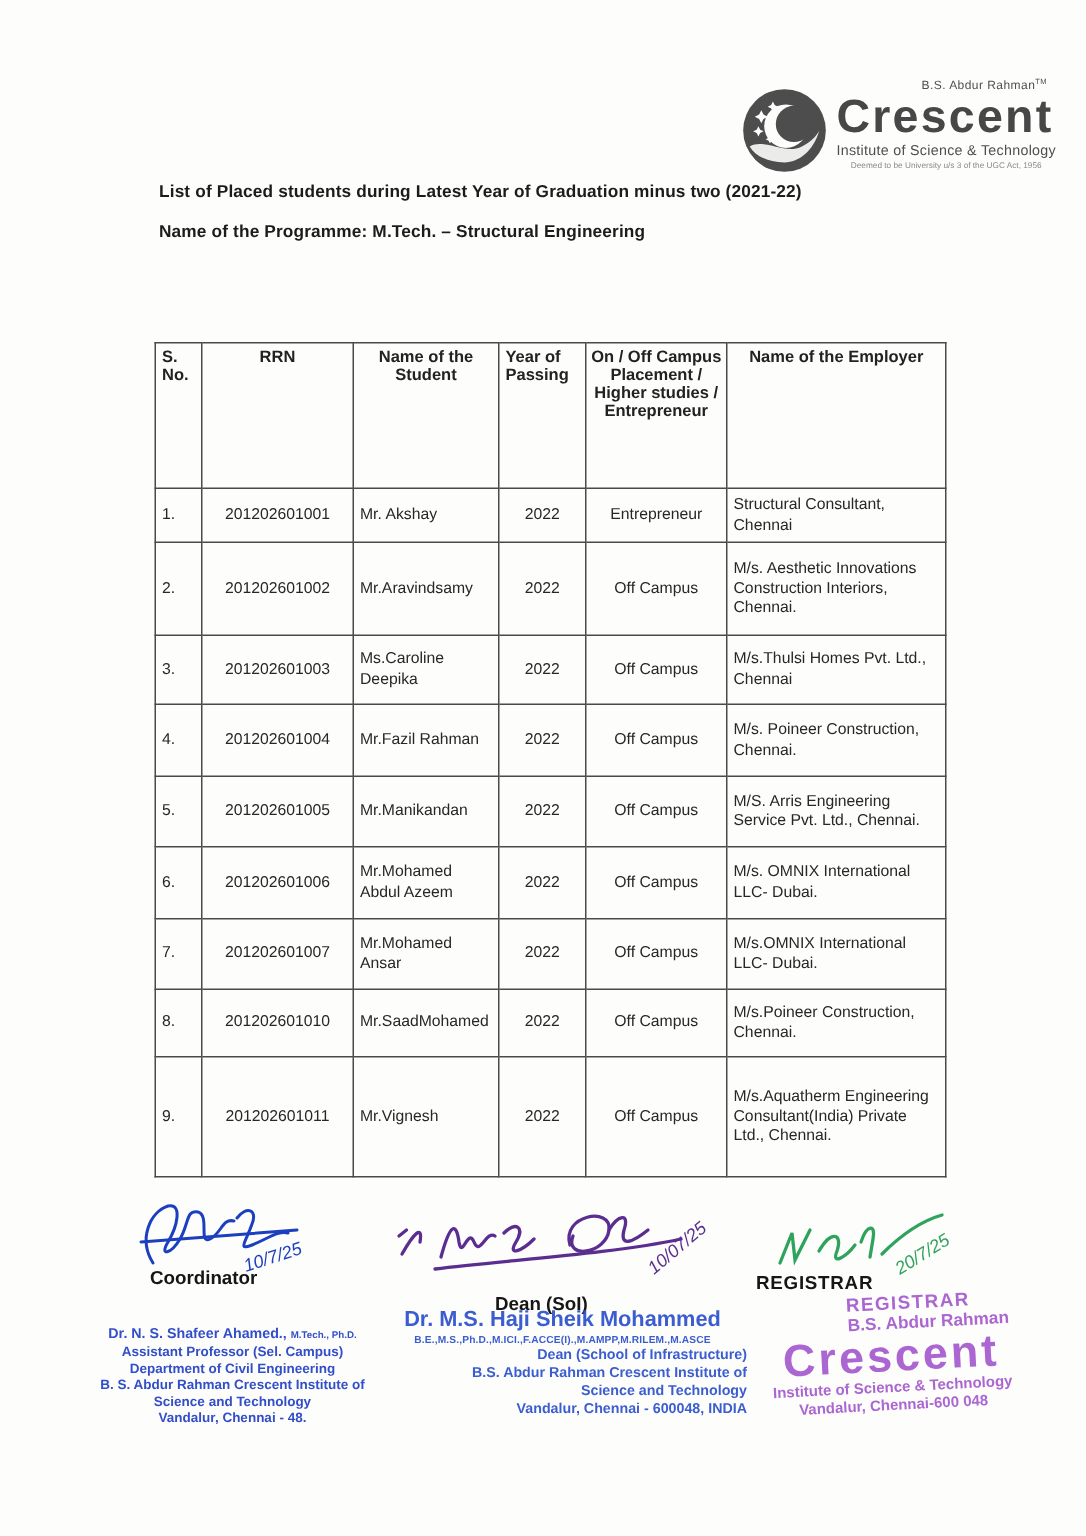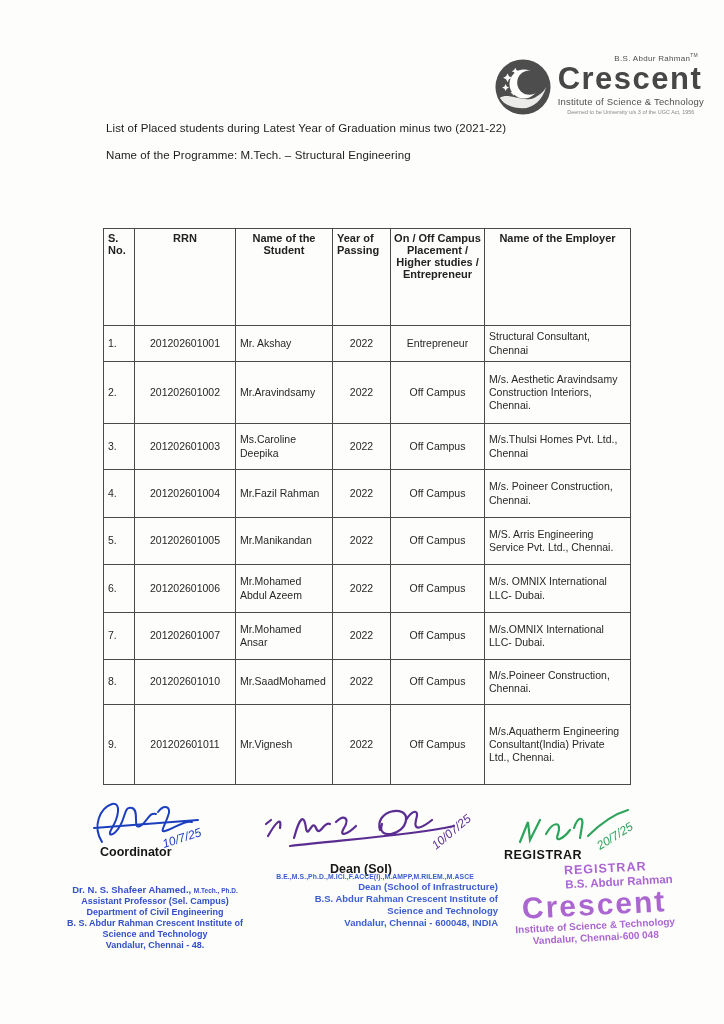--- a/index.html
+++ b/index.html
@@ -11,21 +11,21 @@
   .emblem{width:58px;height:58px;margin-top:6px;}
   .logo-text{display:flex;flex-direction:column;}
   .brand-small{font-size:8px;color:#4f4f4f;text-align:right;padding-right:6px;letter-spacing:.3px;}
   .brand-small sup{font-size:5px;}
   .brand-large{font-size:31px;font-weight:bold;color:#474747;letter-spacing:1.5px;line-height:1.05;}
   .brand-sub{font-size:9.5px;color:#4f4f4f;margin-top:1px;letter-spacing:.2px;}
   .brand-tiny{font-size:5.5px;color:#8a8a8a;margin-top:2px;text-align:center;}
 
   
   .headings{position:absolute;left:106px;top:122px;width:560px;}
-  .heading-line{font-weight:normal;font-size:11.5px;color:#1c1c1c;margin-bottom:14.5px;letter-spacing:.1px;}
+  .heading-line{font-weight:bold;font-size:11.5px;color:#1c1c1c;margin-bottom:14.5px;letter-spacing:.1px;}
 
   
   .doc-table{position:absolute;left:103px;top:228px;width:527px;border-collapse:collapse;table-layout:fixed;}
   .doc-table th,.doc-table td{border:1.2px solid #4a4a4a;overflow:hidden;}
   .doc-table th{font-size:11px;font-weight:bold;vertical-align:top;padding:3px 2px;text-align:center;color:#222;}
   .doc-table thead tr{height:97px;}
   .doc-table th.h-sno,.doc-table th.h-year{text-align:left;padding-left:4px;}
   .doc-table td{font-size:10.5px;padding:2px 4px;vertical-align:middle;color:#272727;line-height:1.25;word-wrap:break-word;}
   .c-sno{padding-left:6px;}
   .c-rrn,.c-year,.c-campus{text-align:center;}
@@ -123,21 +123,21 @@
           <td class="c-year">2022</td>
           <td class="c-campus">Entrepreneur</td>
           <td>Structural Consultant, Chennai</td>
         </tr>
       <tr>
           <td class="c-sno">2.</td>
           <td class="c-rrn">201202601002</td>
           <td>Mr.Aravindsamy</td>
           <td class="c-year">2022</td>
           <td class="c-campus">Off Campus</td>
-          <td>M/s. Aesthetic Aravindsamy Construction Interiors, Chennai.</td>
+          <td>M/s. Aesthetic Innovations Construction Interiors, Chennai.</td>
         </tr>
       <tr>
           <td class="c-sno">3.</td>
           <td class="c-rrn">201202601003</td>
           <td>Ms.Caroline Deepika</td>
           <td class="c-year">2022</td>
           <td class="c-campus">Off Campus</td>
           <td>M/s.Thulsi Homes Pvt. Ltd., Chennai</td>
         </tr>
       <tr>
@@ -216,20 +216,21 @@
       <path d="M36,40 C42,18 46,16 48,30 C50,42 54,20 58,30 C62,40 66,22 72,26"></path>
       <path d="M78,24 C86,16 92,20 86,30 C80,40 90,36 98,28"></path>
       <path d="M122,32 C116,12 150,6 148,22 C146,38 118,42 124,26"></path>
       <path d="M148,22 C154,12 162,10 158,22 C155,34 164,30 174,22"></path>
       <path d="M32,48 C80,42 150,38 196,28"></path>
     </g>
     <text x="178" y="52" transform="rotate(-40 178 52)" font-size="12" font-style="italic" fill="#5b2d91">10/07/25</text>
   </svg>
   <div class="sig-label lbl-dean">Dean (SoI)</div>
   <div class="stamp stamp-dean">
+    <div class="sd-name">Dr. M.S. Haji Sheik Mohammed</div>
     <div class="sd-degrees">B.E.,M.S.,Ph.D.,M.ICI.,F.ACCE(I).,M.AMPP,M.RILEM.,M.ASCE</div>
     <div class="sd-line">Dean (School of Infrastructure)</div>
     <div class="sd-line">B.S. Abdur Rahman Crescent Institute of</div>
     <div class="sd-line">Science and Technology</div>
     <div class="sd-line">Vandalur, Chennai - 600048, INDIA</div>
   </div>
 
   <svg class="sig-svg sig-registrar" width="165" height="58" viewBox="0 0 165 58">
     <g fill="none" stroke="#2fa35c" stroke-width="2.2" stroke-linecap="round">
       <path d="M8,36 L16,16 L18,34 L28,14"></path>

